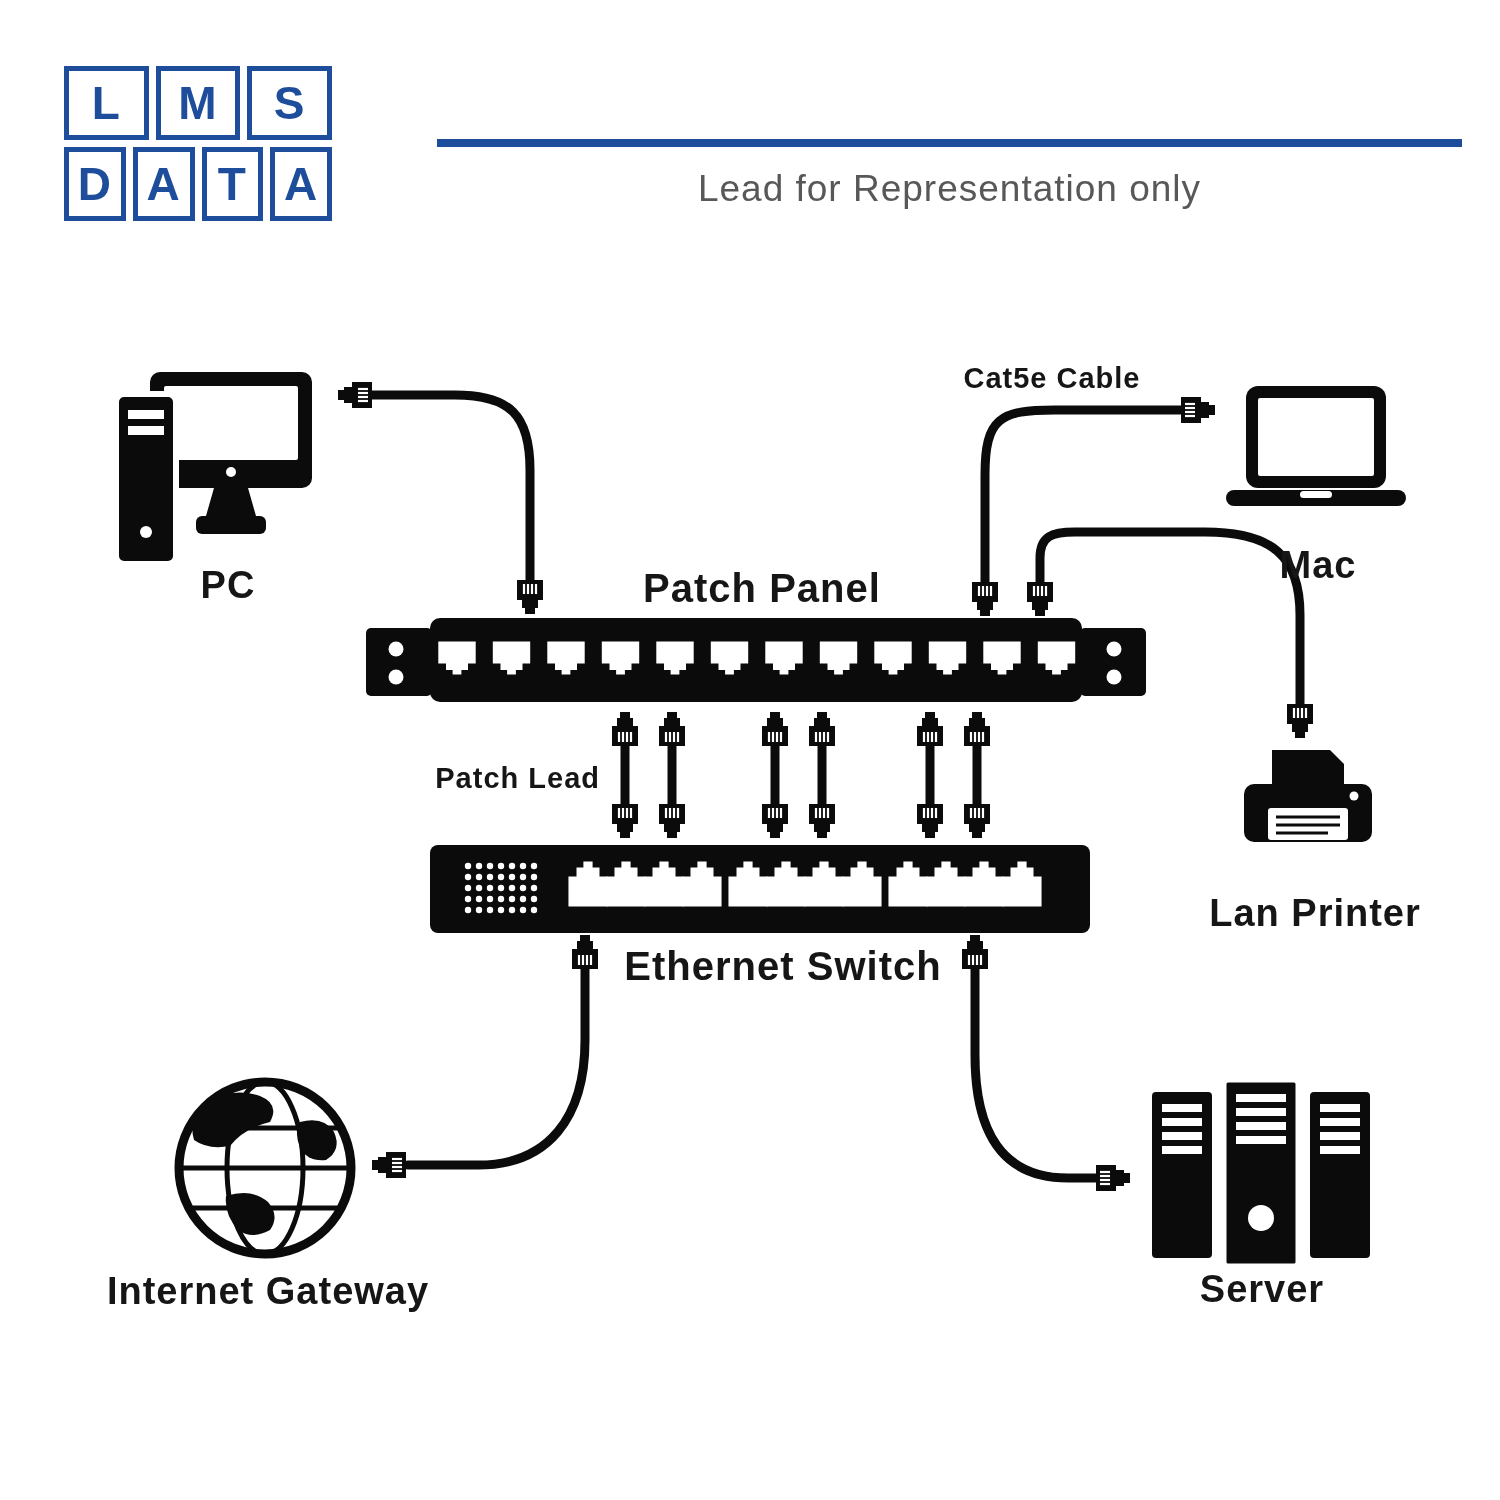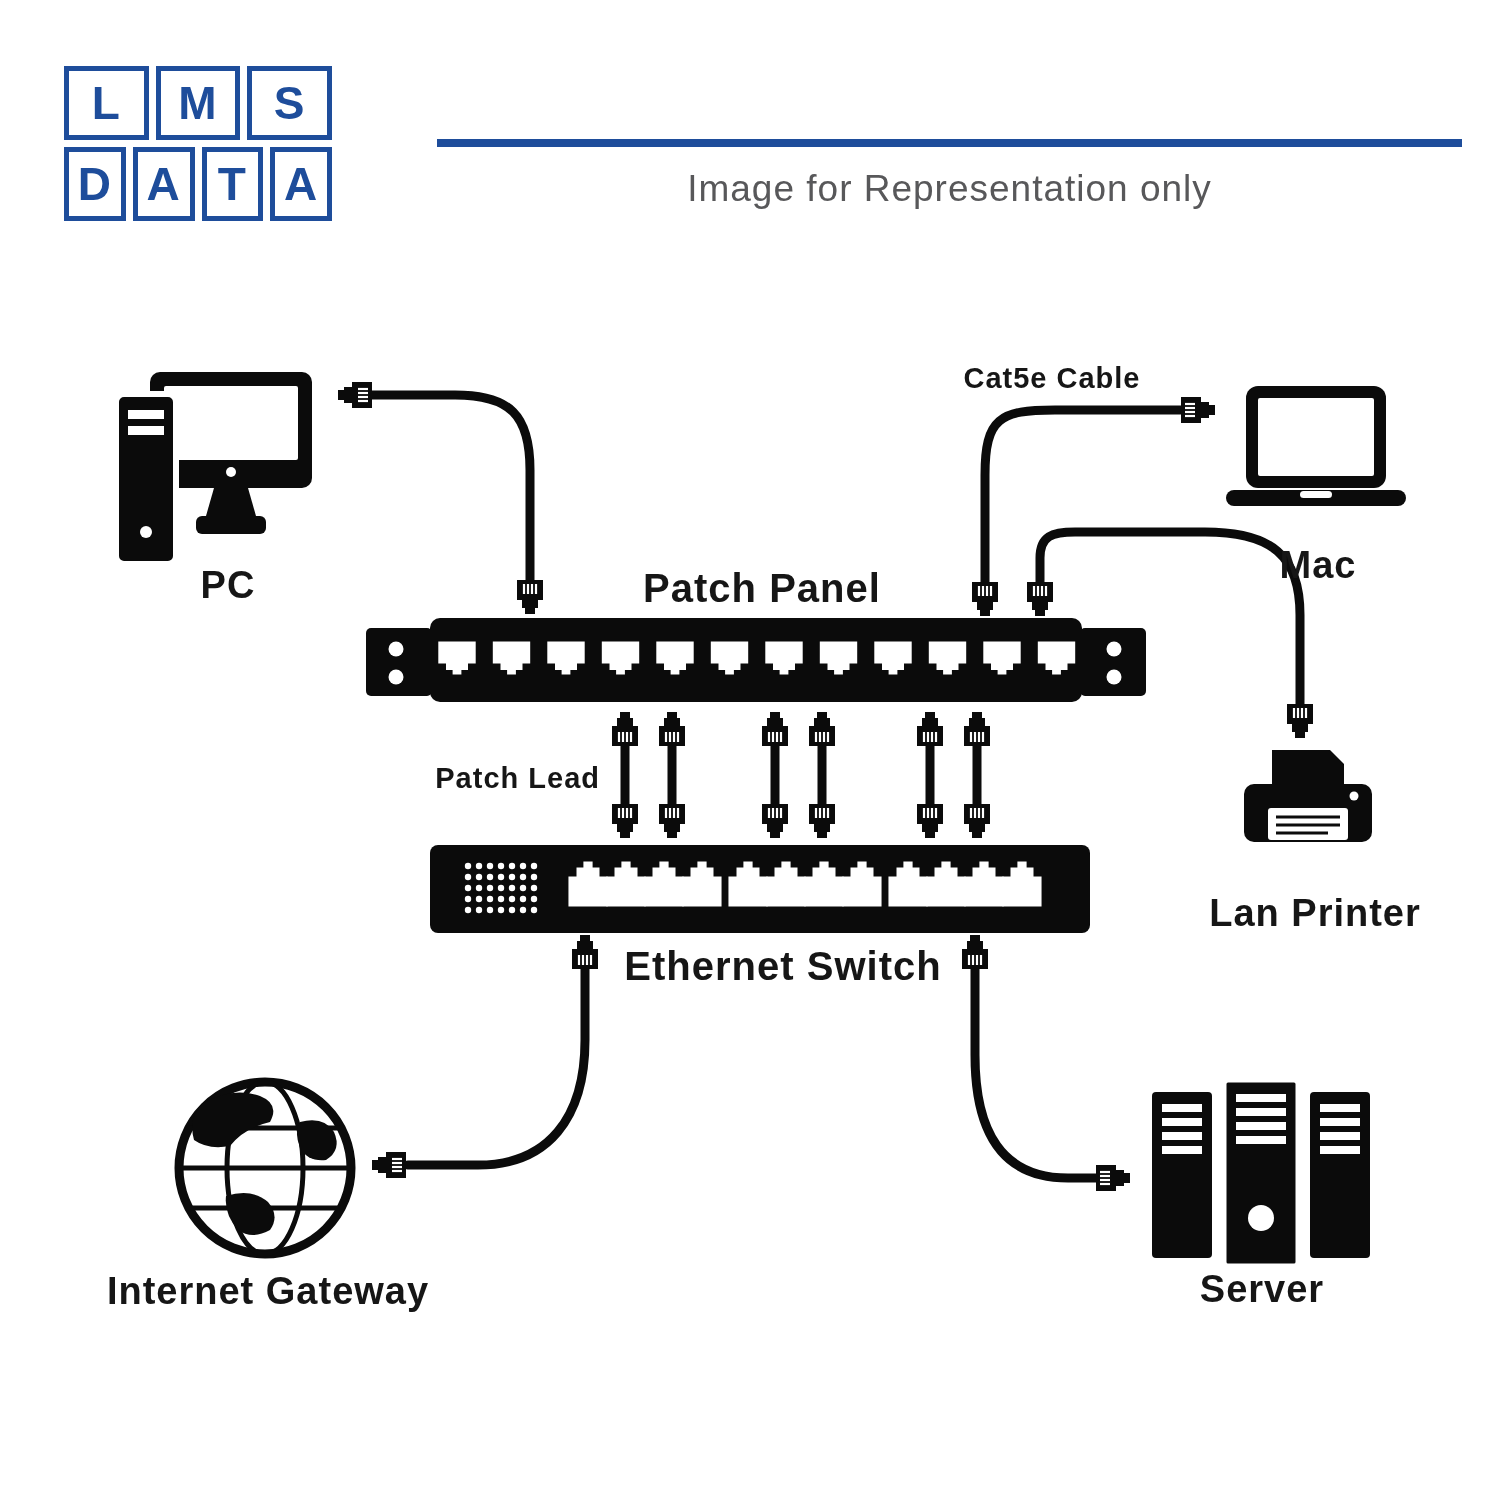--- a/index.html
+++ b/index.html
@@ -38,21 +38,21 @@
     </div>
     <div class="logo-row">
       <div class="logo-cell">D</div>
       <div class="logo-cell">A</div>
       <div class="logo-cell">T</div>
       <div class="logo-cell">A</div>
     </div>
   </div>
 
   <div class="rule"></div>
-  <div class="tagline">Image for Representation only</div>
+  <div class="tagline">Lead for Representation only</div>
 
   <svg class="diagram" width="1500" height="1500" viewBox="0 0 1500 1500">
 
     <defs>
 
       <g id="rj45">
         <path class="blk" d="M -13,0 L 13,0 L 13,20 L 8,20 L 8,28 L 5,28 L 5,34 L -5,34 L -5,28 L -8,28 L -8,20 L -13,20 Z"></path>
         <g stroke="#ffffff" stroke-width="2.2">
           <line x1="-6" y1="4" x2="-6" y2="14"></line>
           <line x1="-2" y1="4" x2="-2" y2="14"></line>

